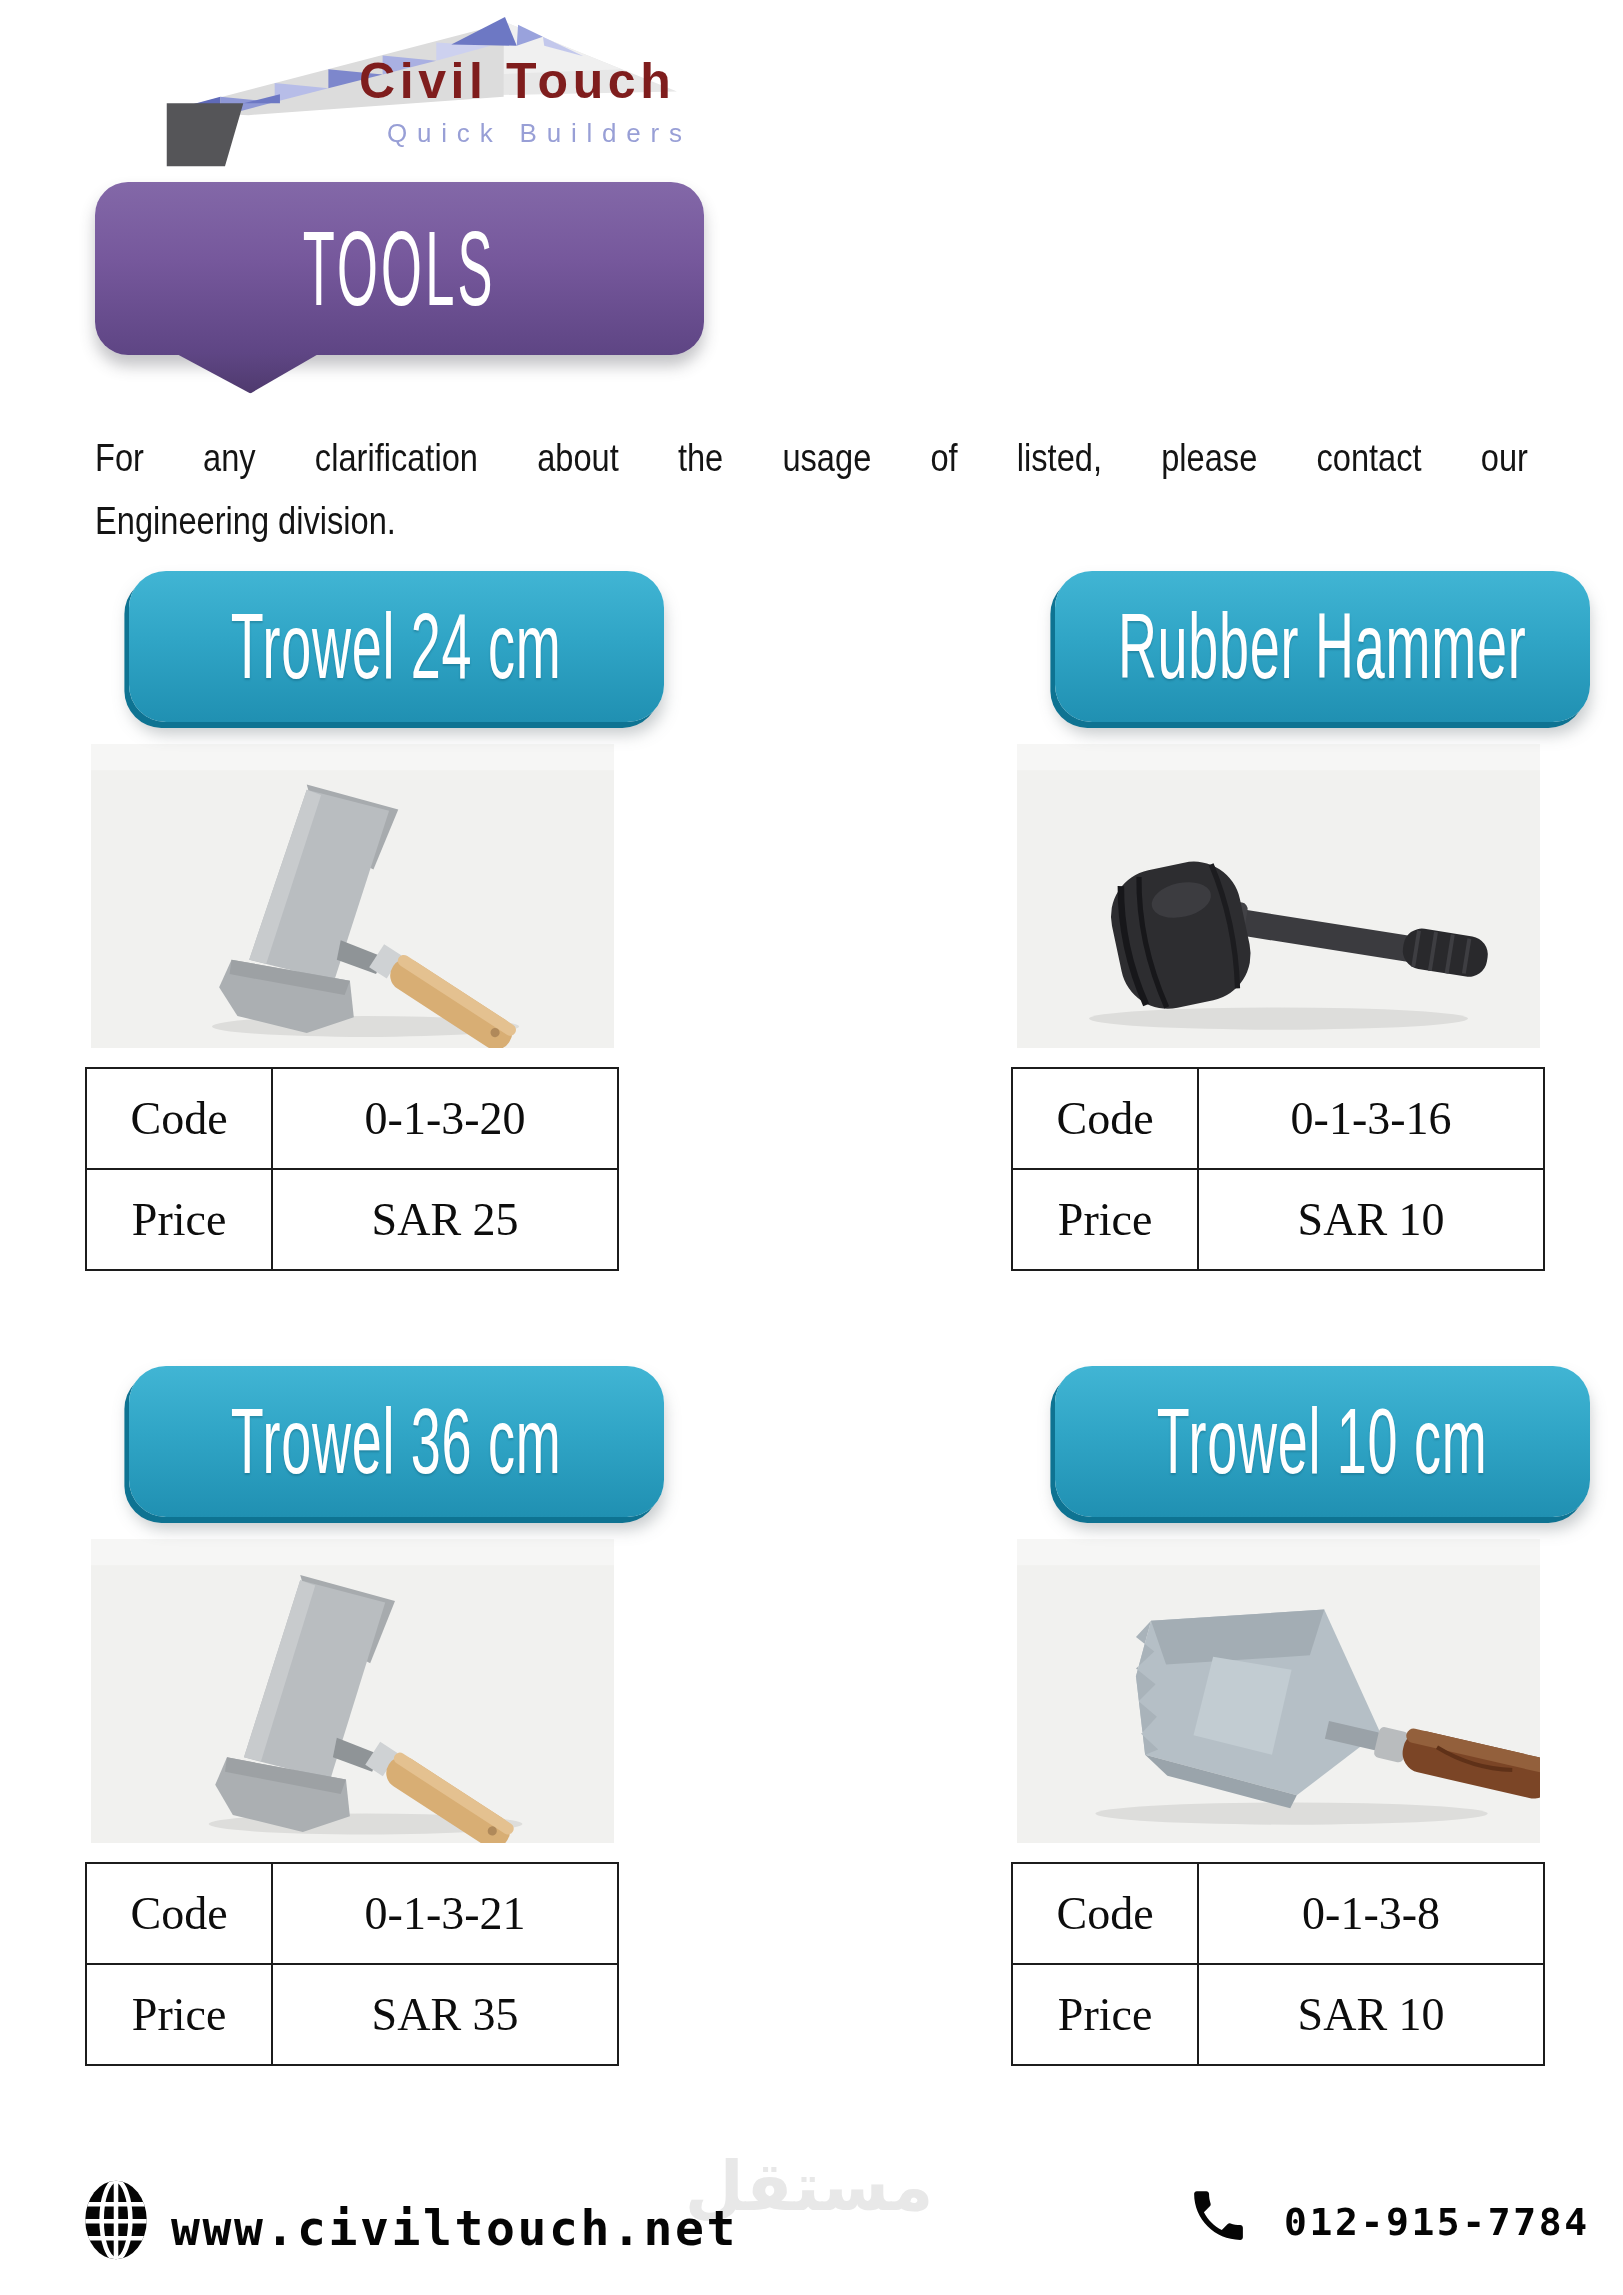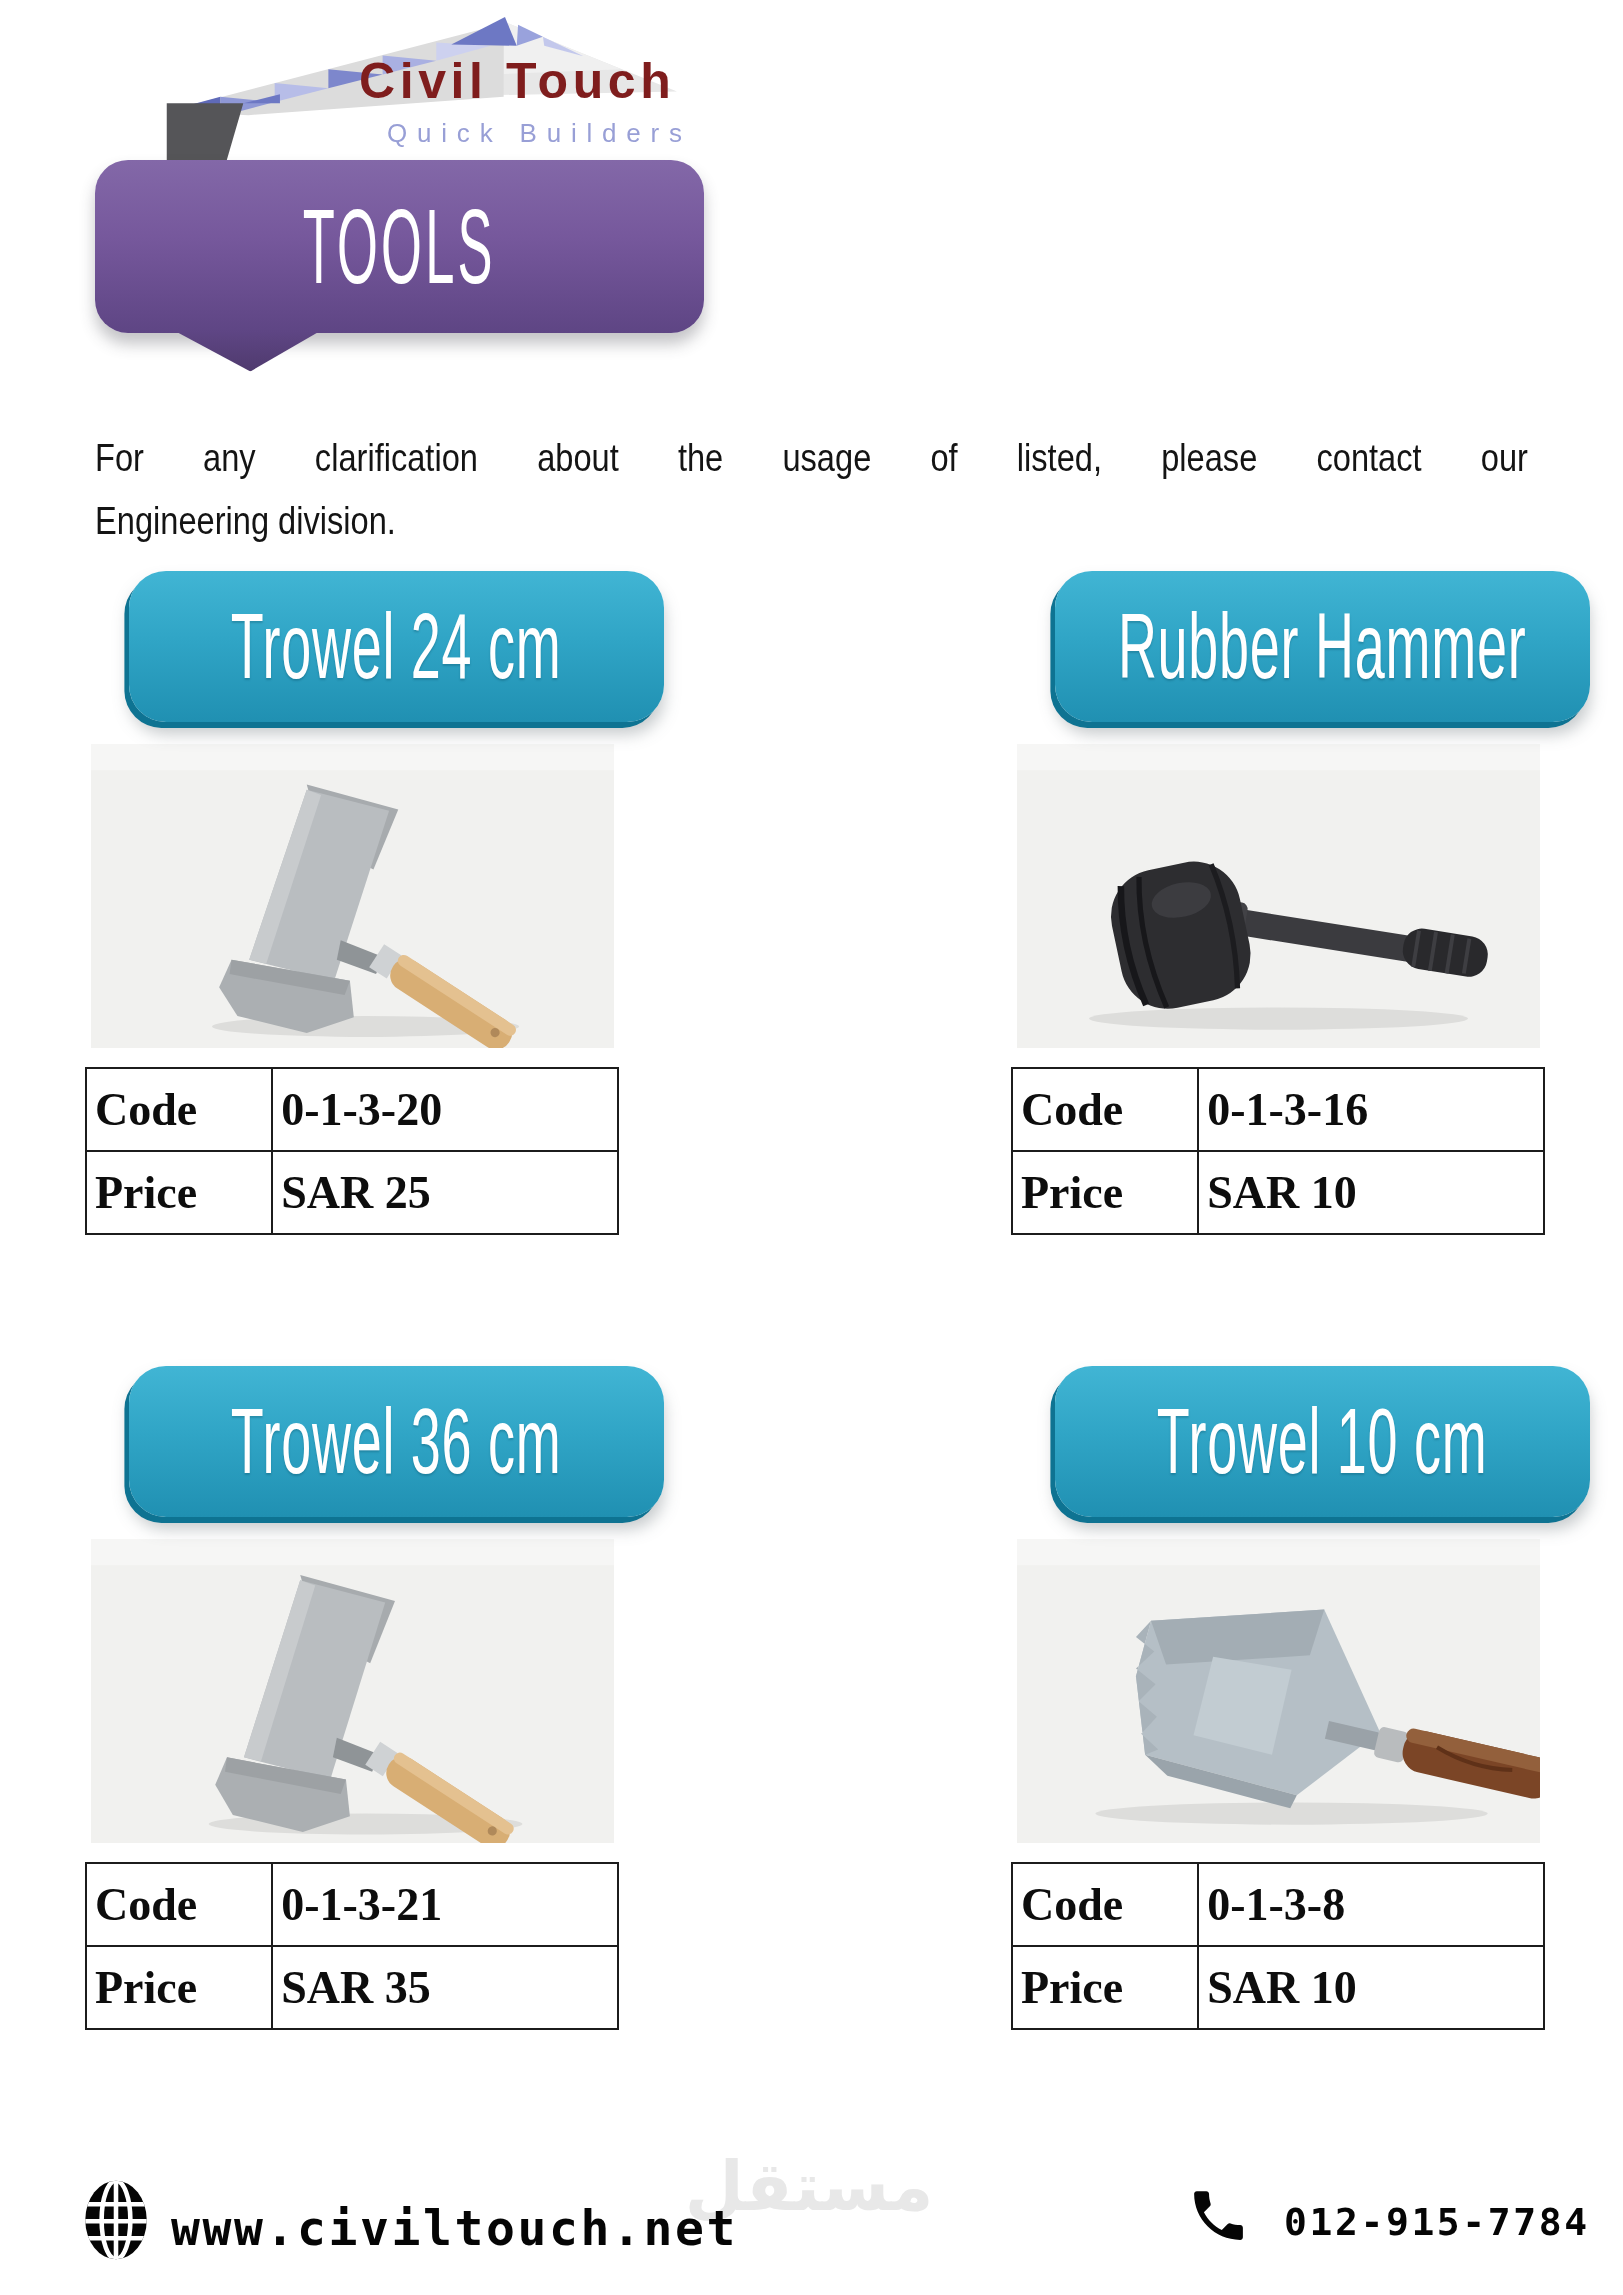--- a/index.html
+++ b/index.html
@@ -15,21 +15,21 @@
     position:absolute; left:274px; top:47px; font-size:50px; font-weight:600;
     color:#7f1d1d; letter-spacing:4.6px; white-space:nowrap;
   }
   .logo-subtitle {
     position:absolute; left:302px; top:113px; font-size:26px; font-weight:400;
     color:#989fd6; letter-spacing:9.8px; white-space:nowrap;
   }
 
   
   .tools-banner {
-    position:absolute; left:95px; top:160px; width:609px; height:173px;
+    position:absolute; left:95px; top:182px; width:609px; height:173px;
     border-radius:33px;
     background:linear-gradient(180deg,#8368a8 0%, #76589c 45%, #5e4584 100%);
     box-shadow:0 10.5px 14.4px rgba(60,60,70,.30);
     display:flex; align-items:center; justify-content:center;
   }
   .tools-banner .tail {
     position:absolute; left:79px; top:calc(100% - 2.6px); width:147px; height:41px;
     background:linear-gradient(180deg,#5f4685,#4f3a6e);
     clip-path:polygon(0 0, 100% 0, 52% 100%);
     filter:drop-shadow(0 5.2px 3.9px rgba(0,0,0,.25));
@@ -67,21 +67,21 @@
     text-shadow:0 2px 2.6px rgba(0,60,80,.25);
   }
 
   .card-photo { margin:21.6px 0 0 5.9px; width:523px; height:304px; background:#f1f1ef; }
   .card-photo svg { display:block; }
 
   .spec-table {
     margin-top:19.6px; width:534px; border-collapse:collapse; background:#fff;
     font-family:"Liberation Serif", serif; font-size:46px; color:#0d0d0d;
   }
-  .spec-table td { border:2.6px solid #1c1c1c; height:65px; padding:8px;font-weight:bold; }
+  .spec-table td { border:2.6px solid #1c1c1c; height:65px; text-align:center; padding:17px; }
   .spec-table td.k { width:35%; }
   .spec-table td.v { width:65%; }
 
   
   .footer-site-icon  { position:absolute; left:82px;  top:2178px; }
   .footer-site-text  {
     position:absolute; left:171px; top:2200px;
     font-family:"DejaVu Sans Mono", monospace; font-weight:bold;
     font-size:48px; letter-spacing:2.6px; color:#050505; white-space:nowrap;
   }

